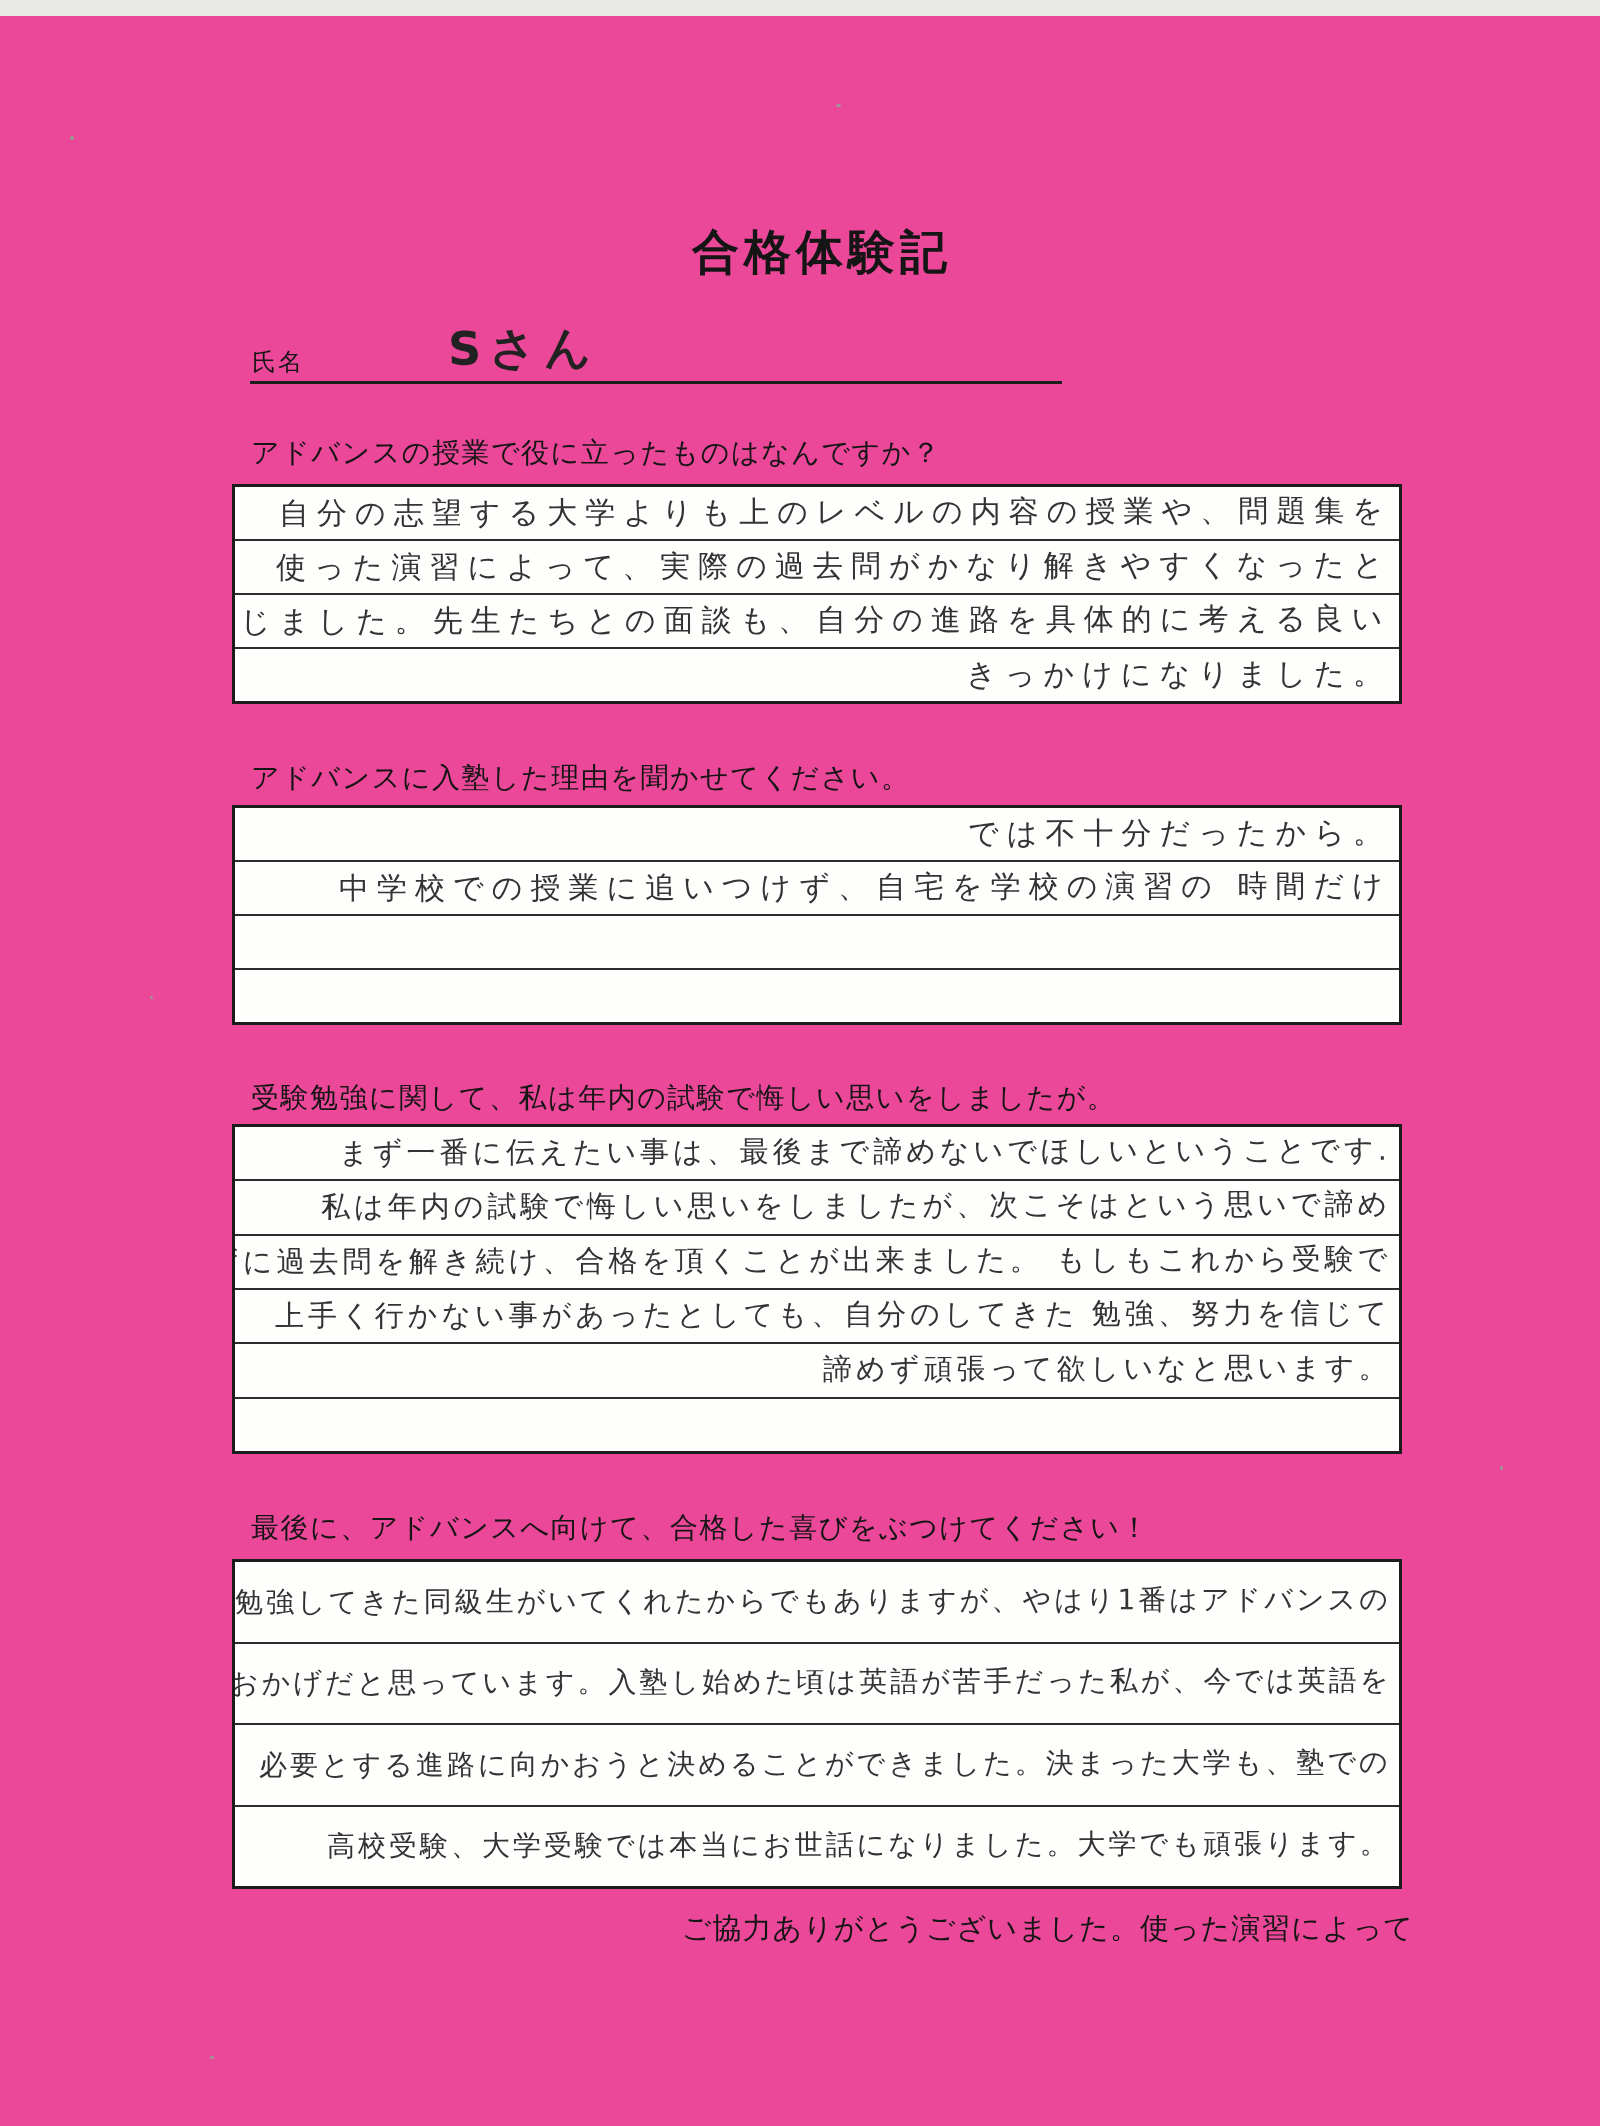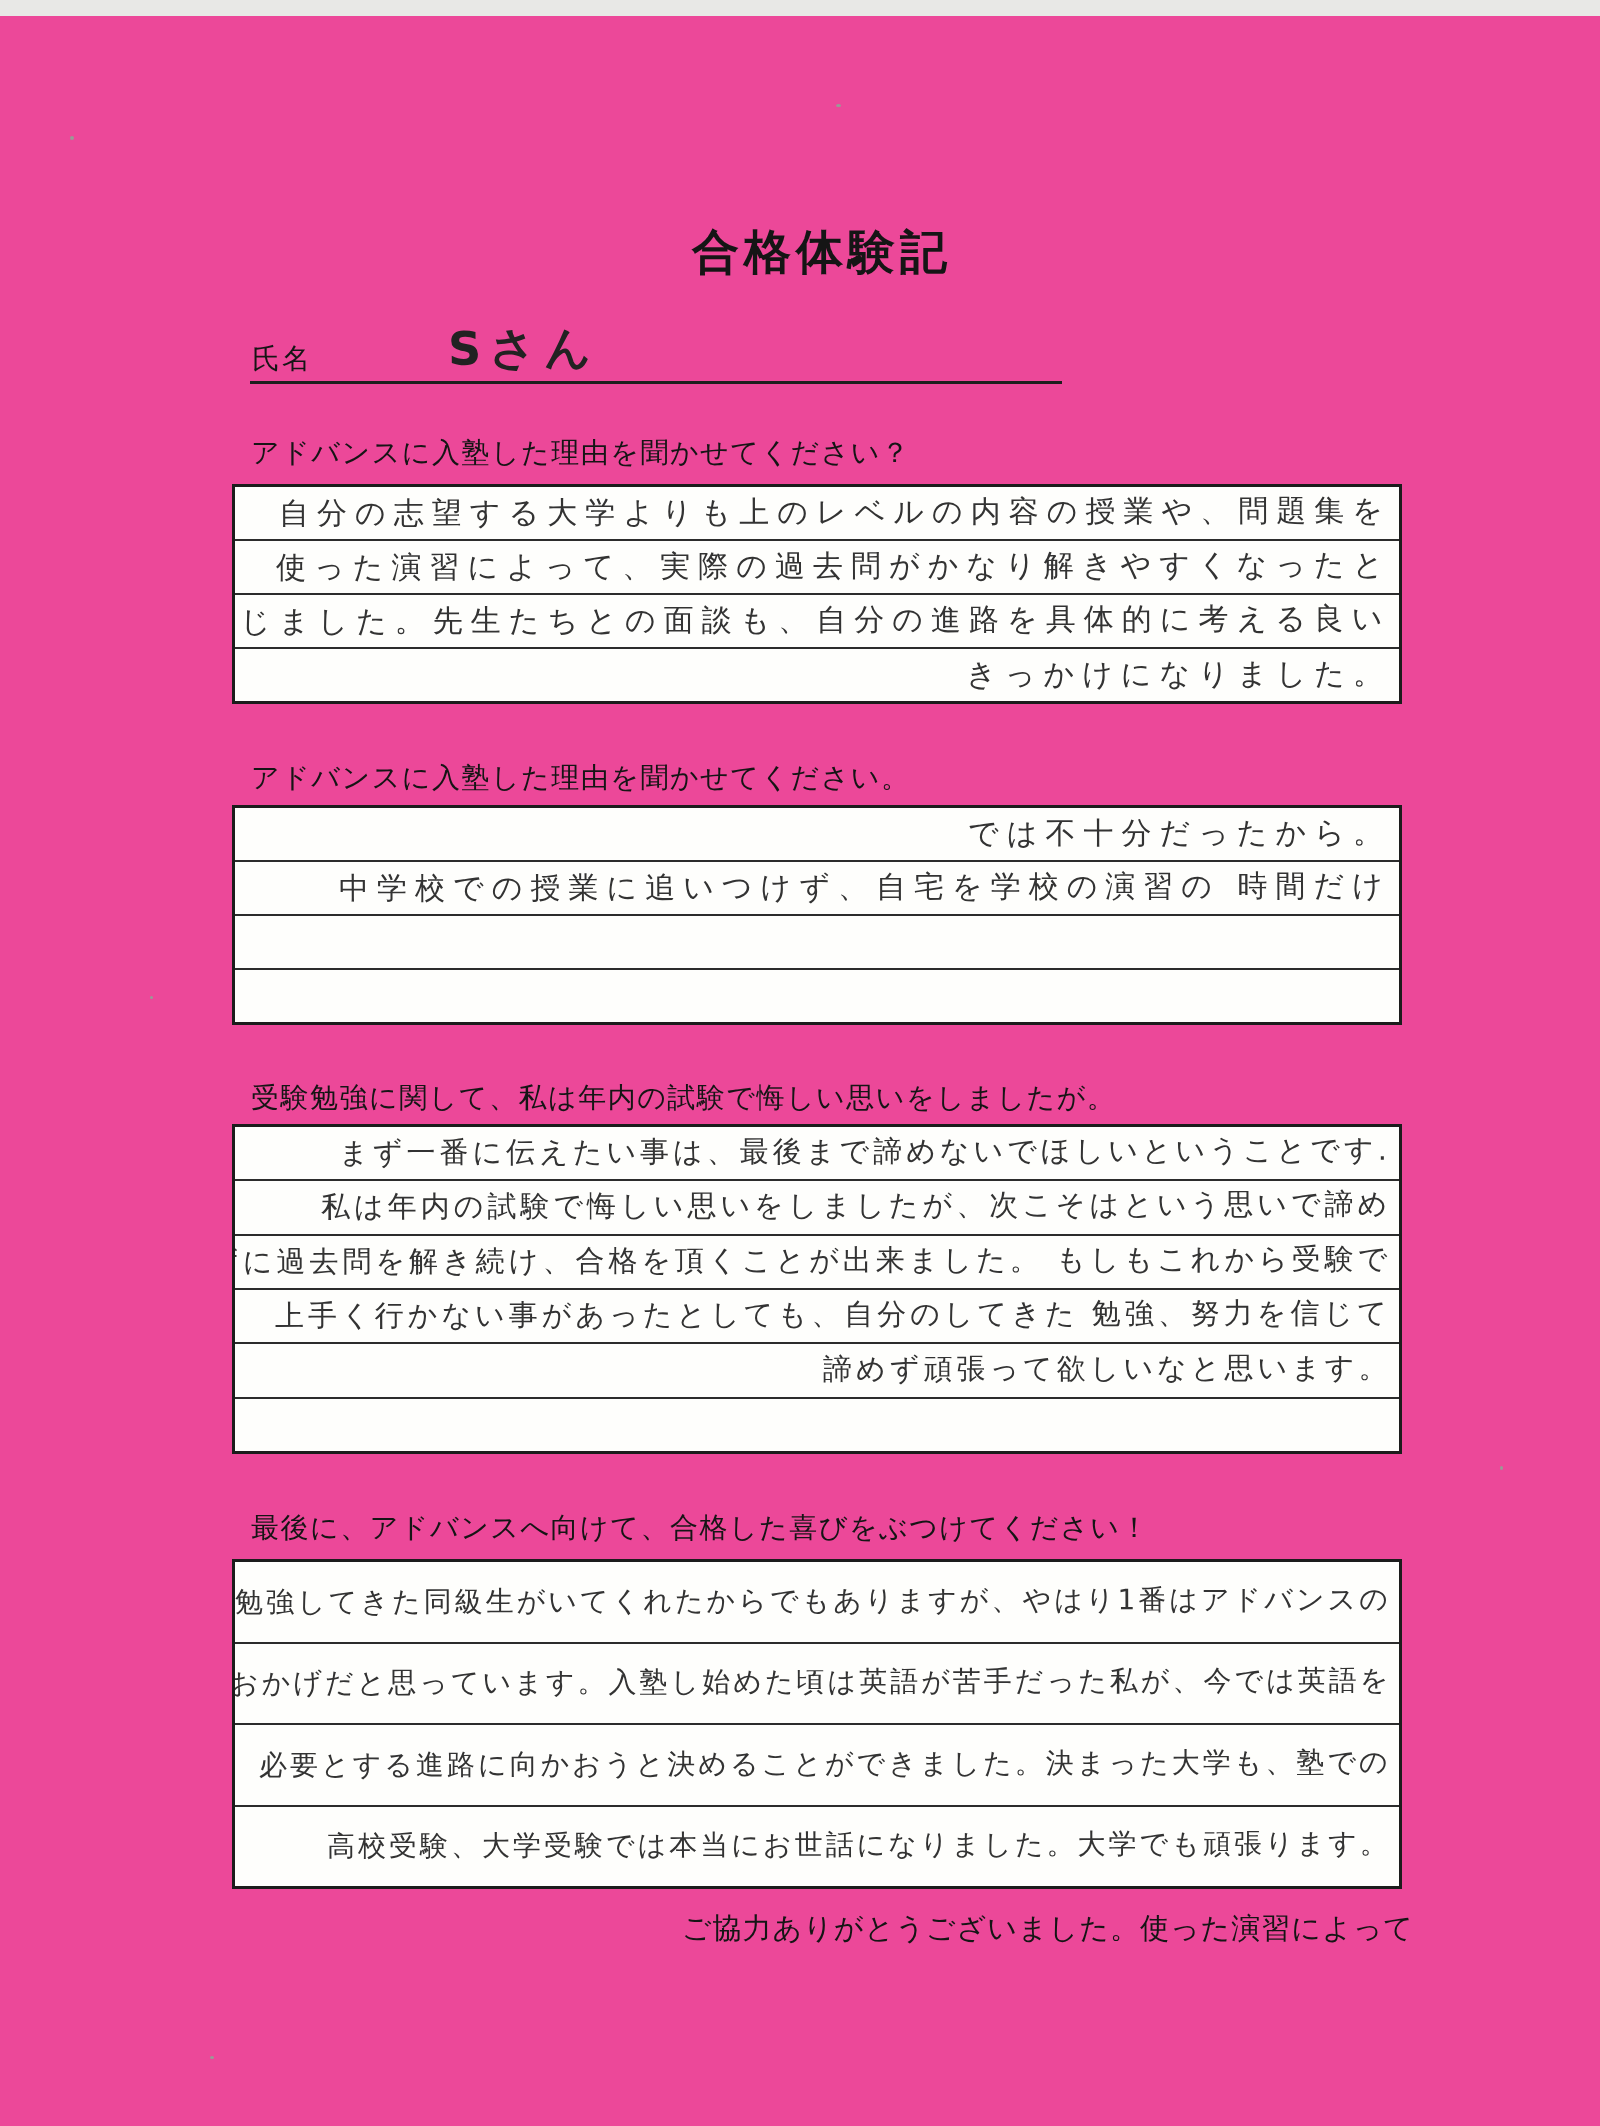--- a/index.html
+++ b/index.html
@@ -18,21 +18,21 @@
   .doc-title {
     position: absolute;
     top: 205px; left: 0; width: 100%;
     text-align: center;
     font-size: 47px;
     font-weight: 600;
     letter-spacing: 5px;
     transform: translateX(22px);
   }
   .name-block { position: absolute; top: 298px; left: 250px; width: 812px; height: 70px; }
-  .name-label { position: absolute; left: 2px; bottom: 6px; font-size: 28px; letter-spacing: 2px; }
+  .name-label { position: absolute; left: 2px; bottom: 6px; font-size: 24px; letter-spacing: 2px; }
   .name-underline { position: absolute; left: 0; bottom: 0; width: 812px; height: 3px; background: #1d1d1d; }
   .name-value {
     position: absolute; left: 198px; bottom: 4px;
     font-family: "DejaVu Sans", sans-serif;
     font-size: 46px; font-weight: 600; letter-spacing: 8px; color: #222;
     transform: rotate(-0.6deg);
   }
   .question {
     position: absolute; left: 251px;
     font-size: 28px; letter-spacing: 1.5px; font-weight: 500;
@@ -76,21 +76,21 @@
 <div class="sheet">
 
   <div class="doc-title print">合格体験記</div>
 
   <div class="name-block">
     <span class="name-label print">氏名</span>
     <span class="name-value">Sさん</span>
     <span class="name-underline"></span>
   </div>
 
-  <div class="question print" style="top:418px">アドバンスに入塾した理由を聞かせてください？</div>
+  <div class="question print" style="top:418px">アドバンスの授業で役に立ったものはなんですか？</div>
   <div class="answer-box ls-wide" style="top:468px; height:220px">
     <div class="row">
         <span class="hand">自分の志望する大学よりも上のレベルの内容の授業や、問題集を</span>
       </div>
     <div class="row">
         <span class="hand">使った演習によって、実際の過去問がかなり解きやすくなったと</span>
       </div>
     <div class="row">
         <span class="hand">感じました。先生たちとの面談も、自分の進路を具体的に考える良い</span>
       </div>

